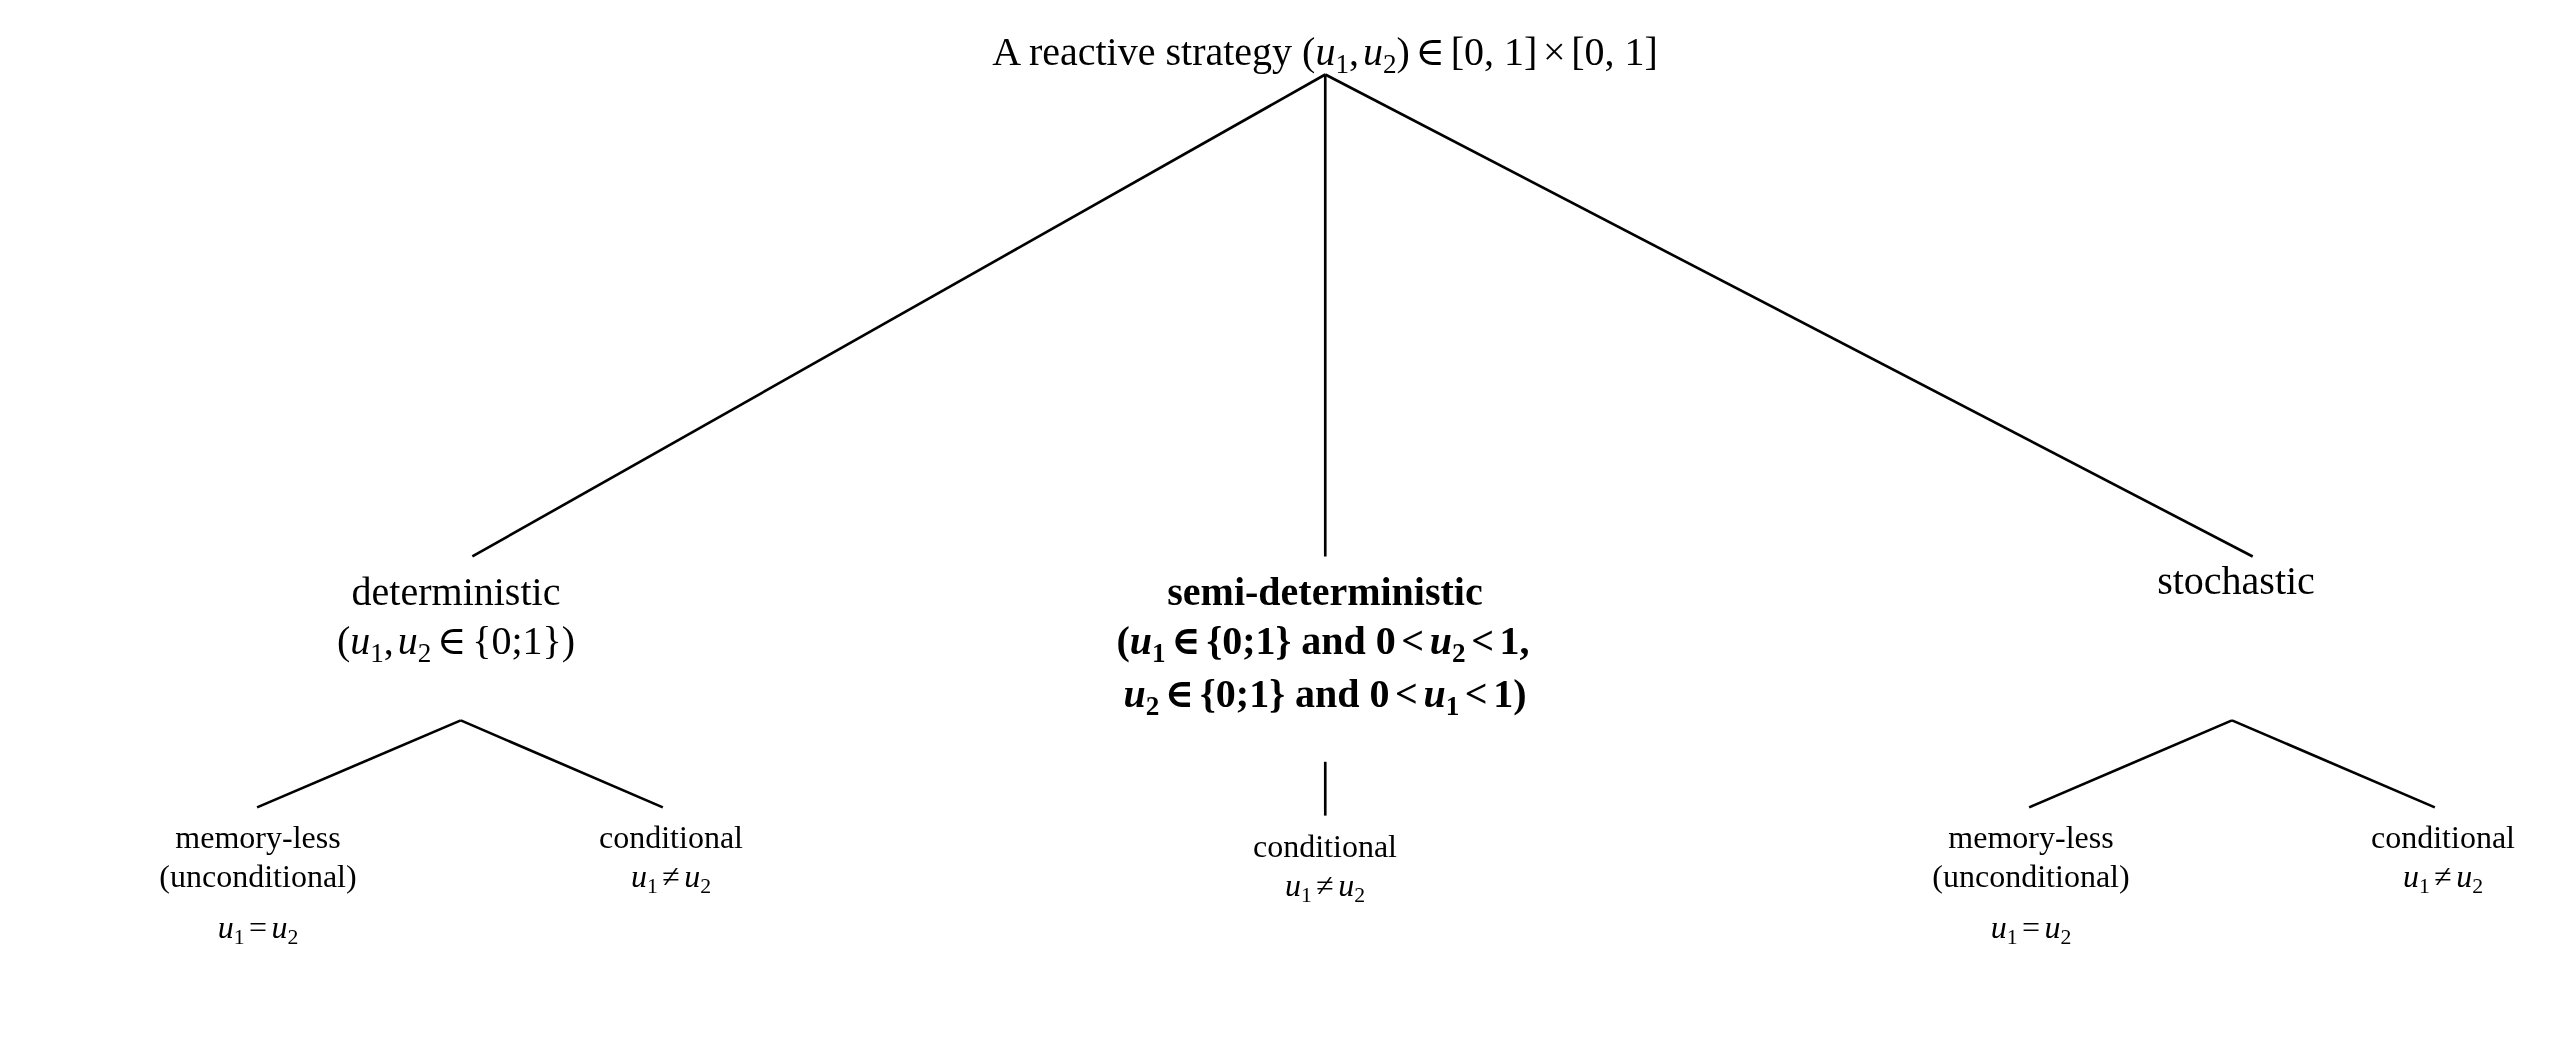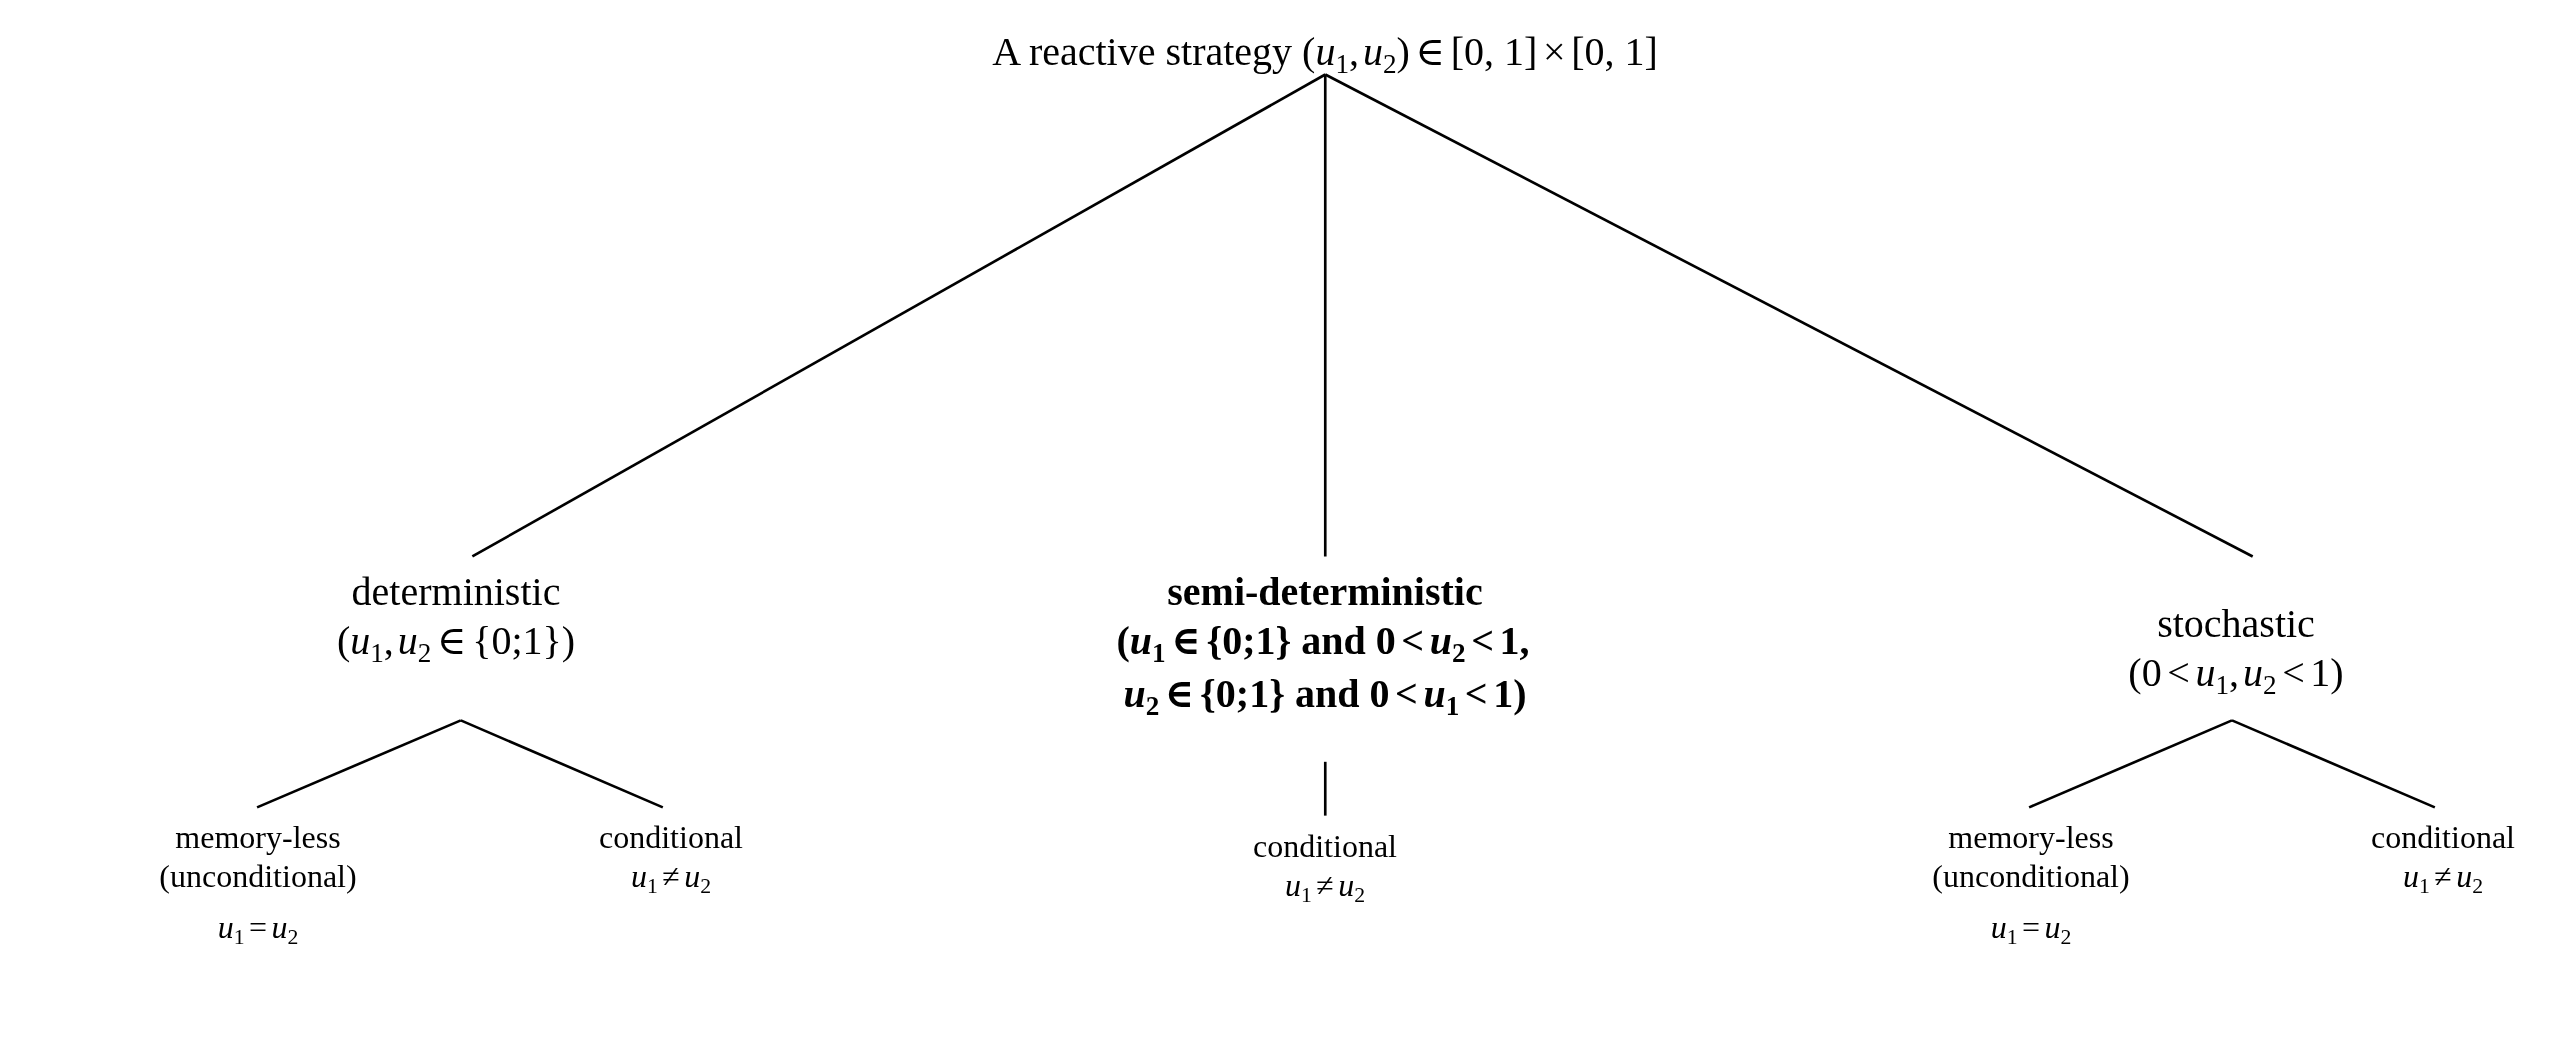--- a/index.html
+++ b/index.html
@@ -91,23 +91,22 @@
     <span class="ln">deterministic</span>
     <span class="ln"><span class="paren">(</span><span class="mvar">u</span><span class="msub">1</span><span class="comma">,</span><span class="mvar">u</span><span class="msub">2</span><span class="mop">∈</span><span class="mnum">{</span><span class="mnum">0</span><span class="mnum">;</span><span class="mnum">1</span><span class="mnum">}</span><span class="paren">)</span></span>
   </div>
 
   <div class="node lvl1" style="left:1325px; top:568px;font-weight:bold;">
     <span class="ln">semi-deterministic</span>
     <span class="ln"><span class="paren">(</span><span class="mvar">u</span><span class="msub">1</span><span class="mop">∈</span><span class="mnum">{</span><span class="mnum">0</span><span class="mnum">;</span><span class="mnum">1</span><span class="mnum">}</span><span class="mtxt">&nbsp;</span><span class="mtxt">and</span><span class="mtxt">&nbsp;</span><span class="mnum">0</span><span class="mop">&lt;</span><span class="mvar">u</span><span class="msub">2</span><span class="mop">&lt;</span><span class="mnum">1</span><span class="comma">,</span></span>
     <span class="ln"><span class="mvar">u</span><span class="msub">2</span><span class="mop">∈</span><span class="mnum">{</span><span class="mnum">0</span><span class="mnum">;</span><span class="mnum">1</span><span class="mnum">}</span><span class="mtxt">&nbsp;</span><span class="mtxt">and</span><span class="mtxt">&nbsp;</span><span class="mnum">0</span><span class="mop">&lt;</span><span class="mvar">u</span><span class="msub">1</span><span class="mop">&lt;</span><span class="mnum">1</span><span class="paren">)</span></span>
   </div>
 
-  <div class="node lvl1" style="left:2236px; top:600px;">
+  <div class="node lvl1" style="left:2236px; top:557px;">
     <span class="ln">stochastic</span>
-    <span class="ln"><span class="paren">(</span><span class="mnum">0</span><span class="mop">&lt;</span><span class="mvar">u</span><span class="msub">1</span><span class="comma">,</span><span class="mvar">u</span><span class="msub">2</span><span class="mop">&lt;</span><span class="mnum">1</span><span class="paren">)</span></span>
   </div>
 
   <div class="node lvl2" style="left:258px; top:818px;">
     <span class="ln">memory-less</span>
     <span class="ln">(unconditional)</span>
     <span class="ln" style="margin-top:11.6px;"><span class="mvar">u</span><span class="msub">1</span><span class="mop">=</span><span class="mvar">u</span><span class="msub">2</span></span>
   </div>
 
   <div class="node lvl2" style="left:671px; top:818px;">
     <span class="ln">conditional</span>

